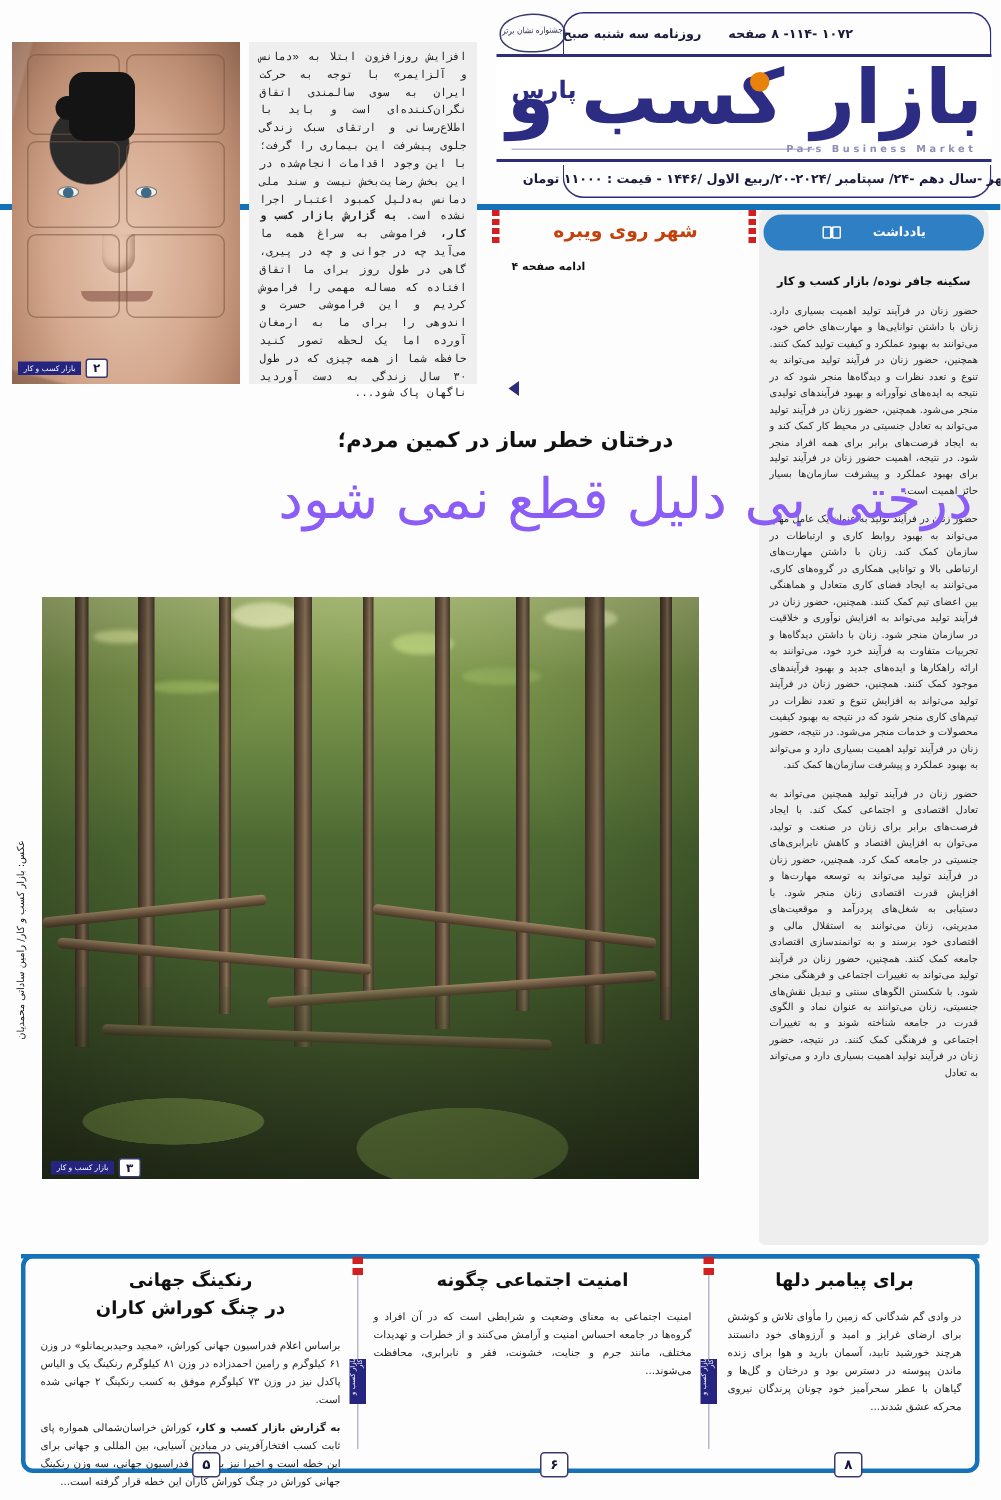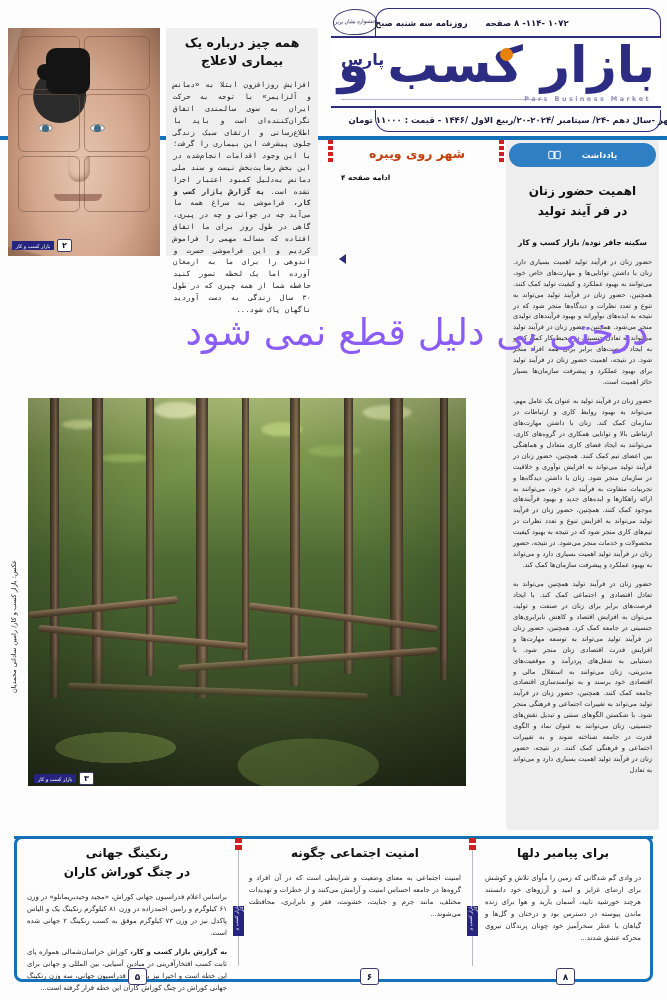--- a/index.html
+++ b/index.html
@@ -501,21 +501,20 @@
     <div class="eye eye-r"></div>
     <div class="nose"></div>
     <div class="mouth"></div>
     <div class="pagetag alz-tag">
       <div class="num">۲</div>
       <div class="brand">بازار کسب و کار</div>
     </div>
   </div>
 
   <div class="alz-text">
-    <div class="alz-title">همه چیز درباره یک بیماری لاعلاج</div>
     <div class="alz-body">
       <span>افزایش روزافزون ابتلا به «دمانس و آلزایمر» با توجه به حرکت ایران به سوی سالمندی اتفاق نگران‌کننده‌ای است و باید با اطلاع‌رسانی و ارتقای سبک زندگی جلوی پیشرفت این بیماری را گرفت؛ با این وجود اقدامات انجام‌شده در این بخش رضایت‌بخش نیست و سند ملی دمانس به‌دلیل کمبود اعتبار اجرا نشده است.</span>
       <b>به گزارش بازار کسب و کار،</b><span> فراموشی به سراغ همه ما می‌آید چه در جوانی و چه در پیری، گاهی در طول روز برای ما اتفاق افتاده که مساله مهمی را فراموش کردیم و این فراموشی حسرت و اندوهی را برای ما به ارمغان آورده اما یک لحظه تصور کنید حافظه شما از همه چیزی که در طول ۳۰ سال زندگی به دست آوردید ناگهان پاک شود...</span>
     </div>
   </div>
 
   <div class="red-dots" style="top:140px; right:163px; height:22px;">
     <i></i>
       <i></i>
       <i></i>
@@ -538,32 +537,29 @@
     <div class="note-badge">
       <span>یادداشت</span>
       <span class="icon-book">
         <svg viewBox="0 0 16 12" width="13" height="10" aria-hidden="true">
           <rect x="1" y="1.5" width="6.2" height="9" fill="none" stroke="#fff" stroke-width="1.2" rx="0.6"></rect>
           <rect x="8.8" y="1.5" width="6.2" height="9" fill="none" stroke="#fff" stroke-width="1.2" rx="0.6"></rect>
           <line x1="8" y1="1.5" x2="8" y2="10.5" stroke="#fff" stroke-width="1.2"></line>
         </svg>
       </span>
     </div>
-    <div class="note-title">
-      <div>اهمیت حضور زنان</div>
-      <div>در فر آیند تولید</div>
-    </div>
     <div class="note-byline">سکینه جافر نوده/ بازار کسب و کار</div>
     <div class="note-body">
       <p>حضور زنان در فرآیند تولید اهمیت بسیاری دارد. زنان با داشتن توانایی‌ها و مهارت‌های خاص خود، می‌توانند به بهبود عملکرد و کیفیت تولید کمک کنند. همچنین، حضور زنان در فرآیند تولید می‌تواند به تنوع و تعدد نظرات و دیدگاه‌ها منجر شود که در نتیجه به ایده‌های نوآورانه و بهبود فرآیندهای تولیدی منجر می‌شود. همچنین، حضور زنان در فرآیند تولید می‌تواند به تعادل جنسیتی در محیط کار کمک کند و به ایجاد فرصت‌های برابر برای همه افراد منجر شود. در نتیجه، اهمیت حضور زنان در فرآیند تولید برای بهبود عملکرد و پیشرفت سازمان‌ها بسیار حائز اهمیت است.</p>
       <p>حضور زنان در فرآیند تولید به عنوان یک عامل مهم، می‌تواند به بهبود روابط کاری و ارتباطات در سازمان کمک کند. زنان با داشتن مهارت‌های ارتباطی بالا و توانایی همکاری در گروه‌های کاری، می‌توانند به ایجاد فضای کاری متعادل و هماهنگی بین اعضای تیم کمک کنند. همچنین، حضور زنان در فرآیند تولید می‌تواند به افزایش نوآوری و خلاقیت در سازمان منجر شود. زنان با داشتن دیدگاه‌ها و تجربیات متفاوت به فرآیند خرد خود، می‌توانند به ارائه راهکارها و ایده‌های جدید و بهبود فرآیندهای موجود کمک کنند. همچنین، حضور زنان در فرآیند تولید می‌تواند به افزایش تنوع و تعدد نظرات در تیم‌های کاری منجر شود که در نتیجه به بهبود کیفیت محصولات و خدمات منجر می‌شود. در نتیجه، حضور زنان در فرآیند تولید اهمیت بسیاری دارد و می‌تواند به بهبود عملکرد و پیشرفت سازمان‌ها کمک کند.</p>
       <p>حضور زنان در فرآیند تولید همچنین می‌تواند به تعادل اقتصادی و اجتماعی کمک کند. با ایجاد فرصت‌های برابر برای زنان در صنعت و تولید، می‌توان به افزایش اقتصاد و کاهش نابرابری‌های جنسیتی در جامعه کمک کرد. همچنین، حضور زنان در فرآیند تولید می‌تواند به توسعه مهارت‌ها و افزایش قدرت اقتصادی زنان منجر شود. با دستیابی به شغل‌های پردرآمد و موقعیت‌های مدیریتی، زنان می‌توانند به استقلال مالی و اقتصادی خود برسند و به توانمندسازی اقتصادی جامعه کمک کنند. همچنین، حضور زنان در فرآیند تولید می‌تواند به تغییرات اجتماعی و فرهنگی منجر شود. با شکستن الگوهای سنتی و تبدیل نقش‌های جنسیتی، زنان می‌توانند به عنوان نماد و الگوی قدرت در جامعه شناخته شوند و به تغییرات اجتماعی و فرهنگی کمک کنند. در نتیجه، حضور زنان در فرآیند تولید اهمیت بسیاری دارد و می‌تواند به تعادل</p>
     </div>
   </div>
 
+  <div class="kicker">درختان خطر ساز در کمین مردم؛</div>
   <div class="headline">درختی بی دلیل قطع نمی شود</div>
 
   <div class="forest">
     <div class="canopy"></div>
     <div class="trunk" style="left:22px;  top:0;  height:300px;"></div>
     <div class="trunk" style="left:64px;  top:0;  height:292px; width:11px;"></div>
     <div class="trunk" style="left:118px; top:0;  height:278px; width:8px;"></div>
     <div class="trunk" style="left:168px; top:0;  height:300px; width:12px;"></div>
     <div class="trunk" style="left:214px; top:0;  height:266px; width:7px;"></div>
     <div class="trunk" style="left:262px; top:0;  height:288px; width:10px;"></div>

